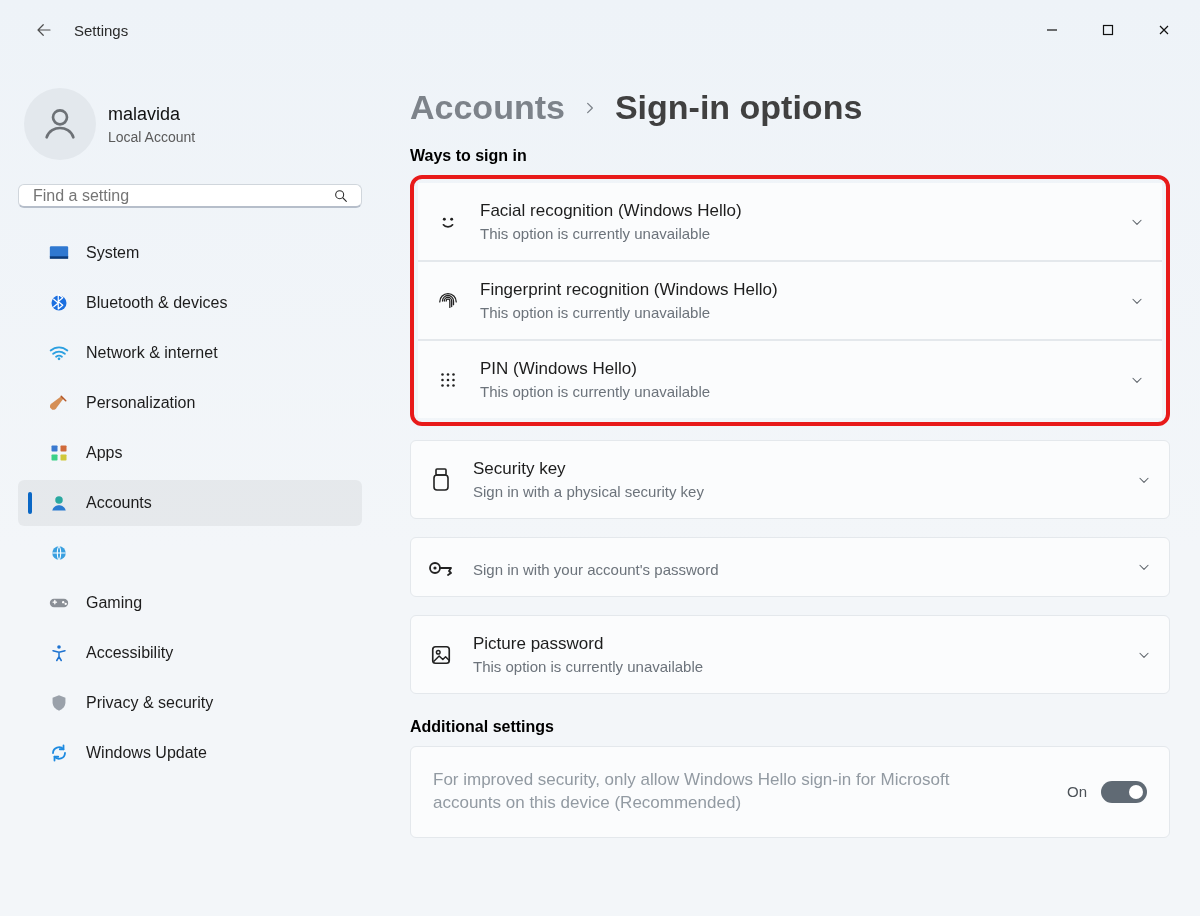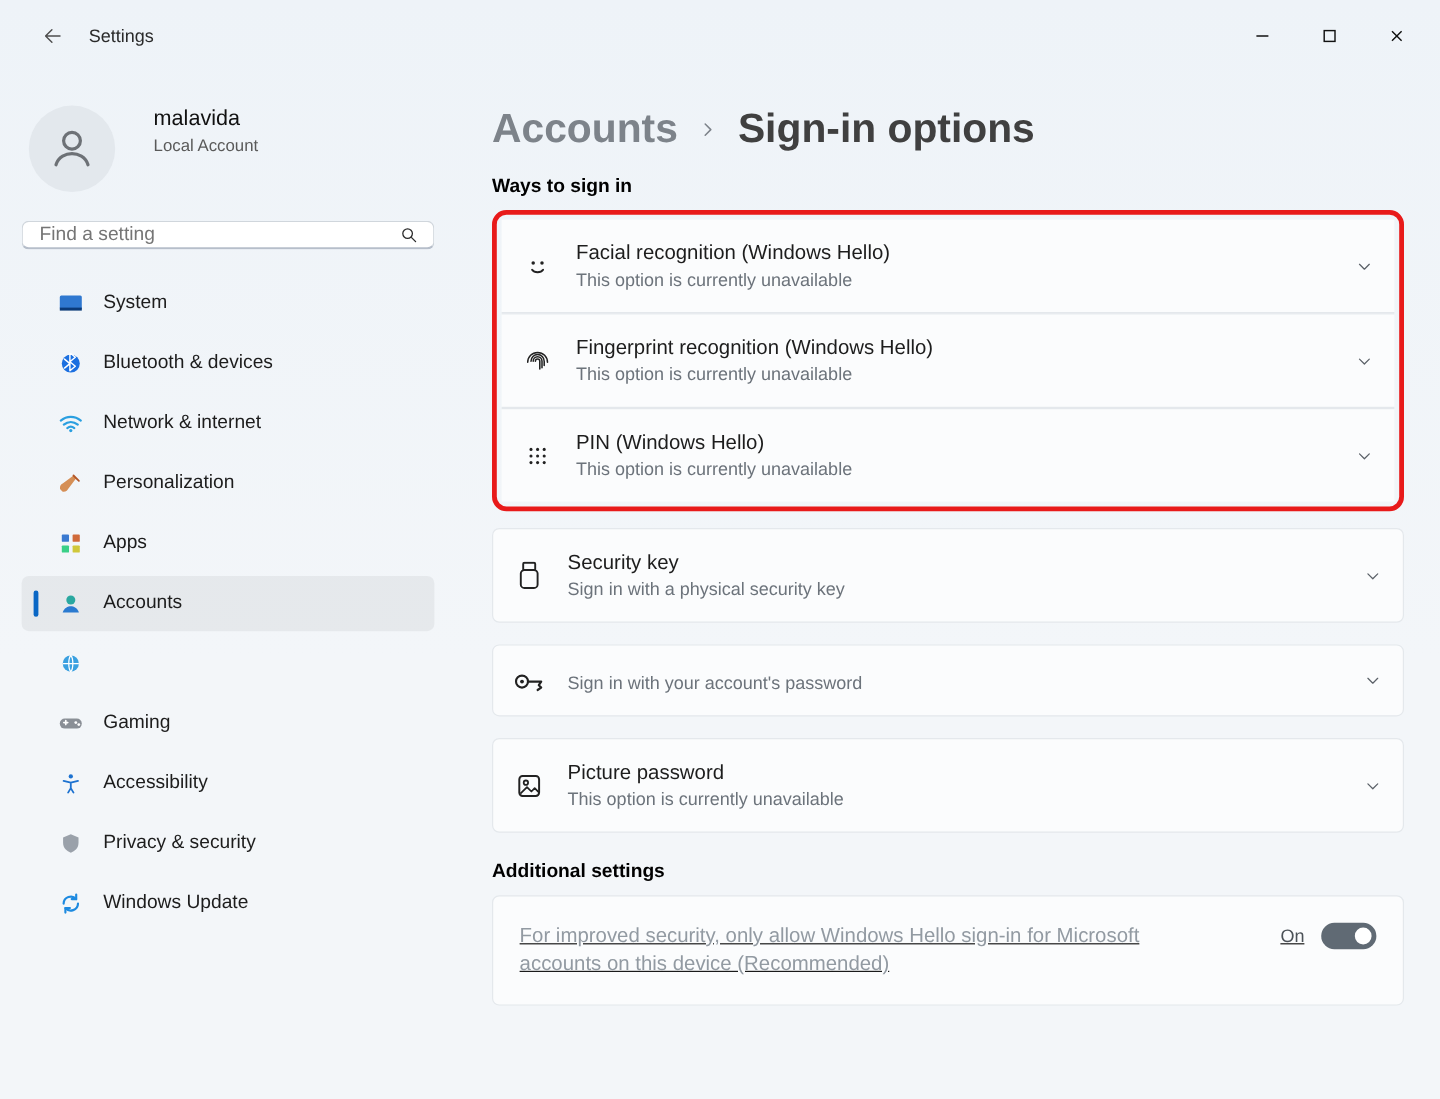--- a/index.html
+++ b/index.html
@@ -20,21 +20,21 @@
     .titlebar .title { font-size: 15px; color: #2a2a2a; }
     .win-ctrls { margin-left:auto; display:flex; gap: 0; }
     .win-ctrl { width:56px; height:40px; display:flex; align-items:center; justify-content:center; }
 
     
     .columns { display:flex; height: calc(916px - 52px); }
     .sidebar { width: 380px; padding: 18px 18px 0 18px; }
     .main { flex: 1; padding: 12px 30px 0 30px; position:relative; }
 
     
-    .profile { display:flex; align-items:flex-start; gap:32px; padding: 12px 6px 18px 6px; }
+    .profile { display:flex; align-items:center; gap:12px; padding: 12px 6px 18px 6px; }
     .avatar {
       width: 72px; height: 72px; border-radius: 50%;
       background:#e3e8ed; display:flex; align-items:center; justify-content:center;
     }
     .profile .name { font-size: 18px; color:#111; margin-bottom:4px; }
     .profile .type { font-size: 14px; color:#5a5a5a; }
 
     
     .search {
       margin-top:6px;
@@ -83,21 +83,21 @@
     }
     .highlight .panel { border-radius:0; border-left:0; border-right:0; margin-bottom:0; }
     .highlight .panel:first-child { border-top:0; }
     .highlight .panel:last-child { border-bottom:0; }
 
     .section-title.secondary { margin-top: 24px; }
 
     .addl-panel {
       background:#fbfcfd; border:1px solid #e4e8ec; border-radius:6px;
       padding: 22px 22px;
-      display:flex; align-items:flex-start; text-decoration:underline;
+      display:flex; align-items:center; 
     }
     .addl-panel .desc { font-size:17px; color:#929aa2; line-height:1.35; max-width: 540px; }
     .addl-panel .ctrl { margin-left:auto; display:flex; align-items:center; gap:14px; }
     .addl-panel .state { font-size:15px; color:#4b5157; }
     .toggle {
       width:46px; height:22px; border-radius:12px; background:#606a74; position:relative;
     }
     .toggle .knob { width:14px; height:14px; border-radius:50%; background:#fff; position:absolute; right:4px; top:4px; }
 
     svg { display:block; }

